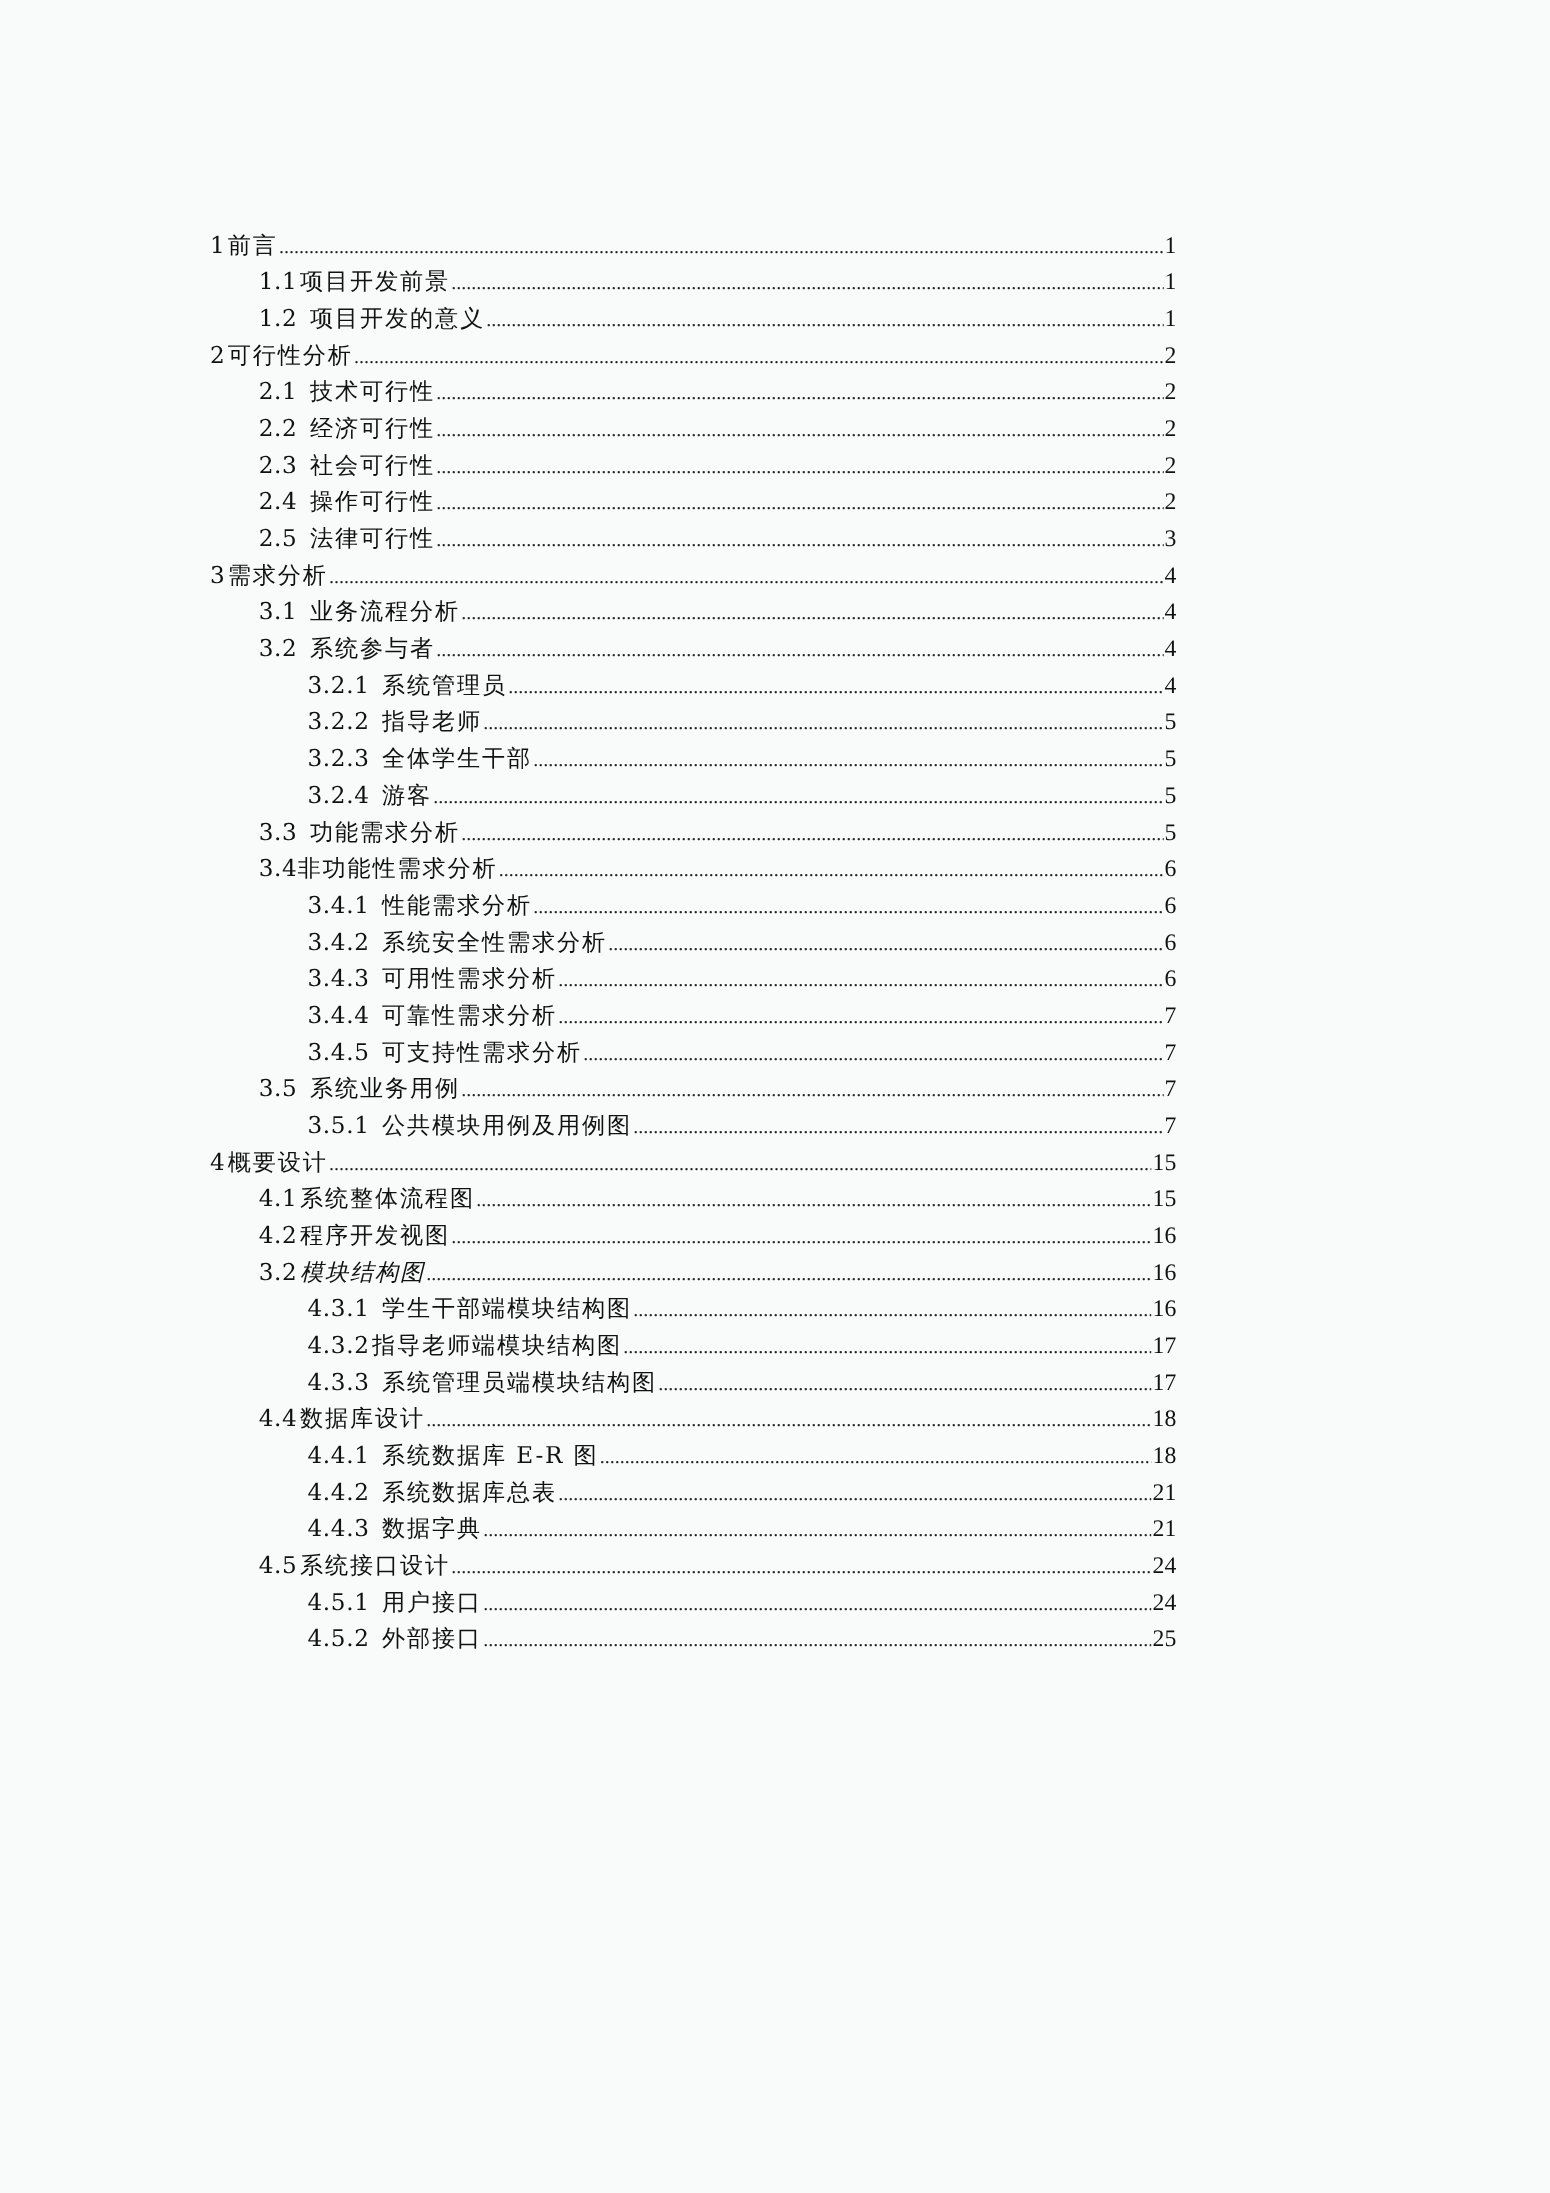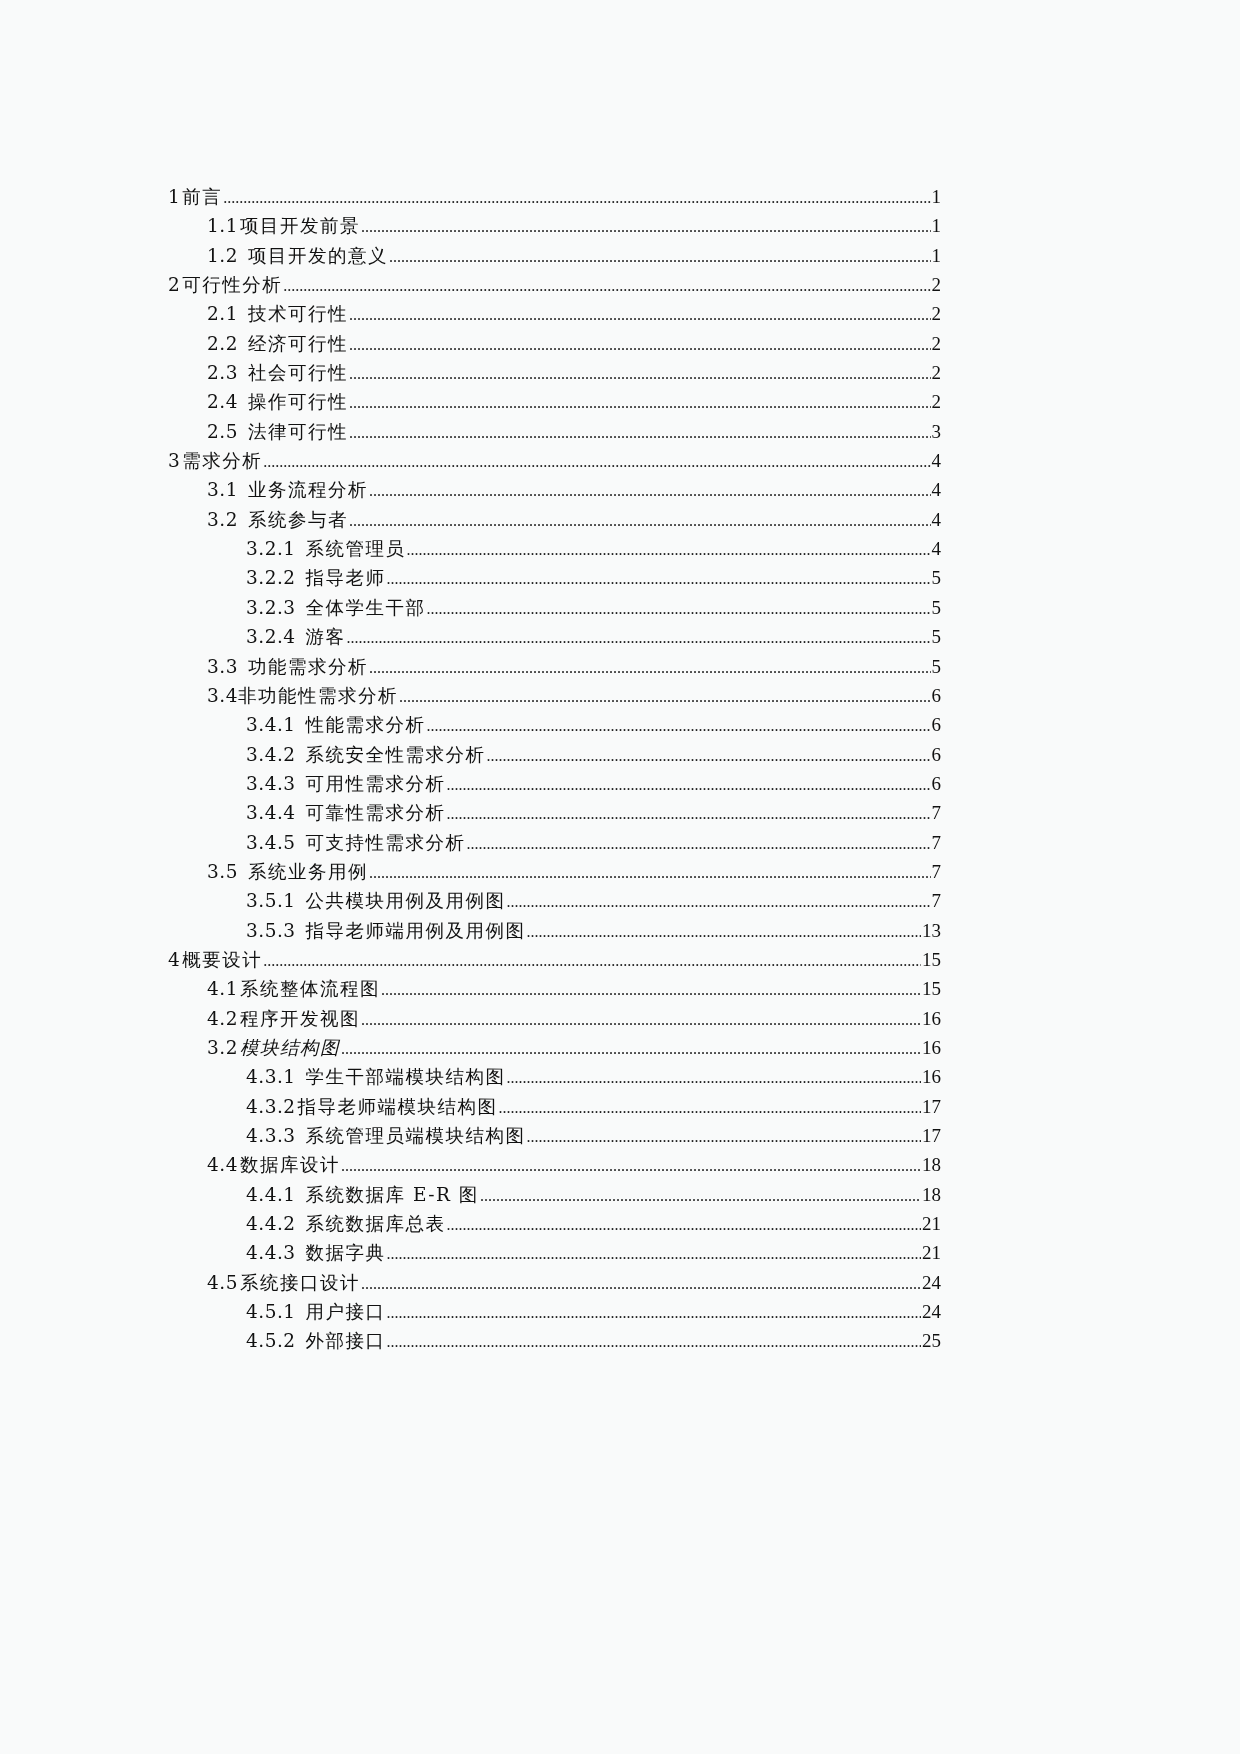--- a/index.html
+++ b/index.html
@@ -223,26 +223,20 @@
         <span class="toc-label" style="margin-left: 10px;">系统业务用例</span>
     <span class="toc-leader"></span>
     <span class="toc-page">7</span>
   </div>
       <div class="toc-row level-3">
     <span class="toc-num">3.5.1</span>
         <span class="toc-label" style="margin-left: 10px;">公共模块用例及用例图</span>
     <span class="toc-leader"></span>
     <span class="toc-page">7</span>
   </div>
-      <div class="toc-row level-3">
-    <span class="toc-num">3.5.3</span>
-        <span class="toc-label" style="margin-left: 10px;">指导老师端用例及用例图</span>
-    <span class="toc-leader"></span>
-    <span class="toc-page">13</span>
-  </div>
       <div class="toc-row level-1">
     <span class="toc-num">4</span>
         <span class="toc-label" style="margin-left: 2px;">概要设计</span>
     <span class="toc-leader"></span>
     <span class="toc-page">15</span>
   </div>
       <div class="toc-row level-2">
     <span class="toc-num">4.1</span>
         <span class="toc-label" style="margin-left: 2px;">系统整体流程图</span>
     <span class="toc-leader"></span>

